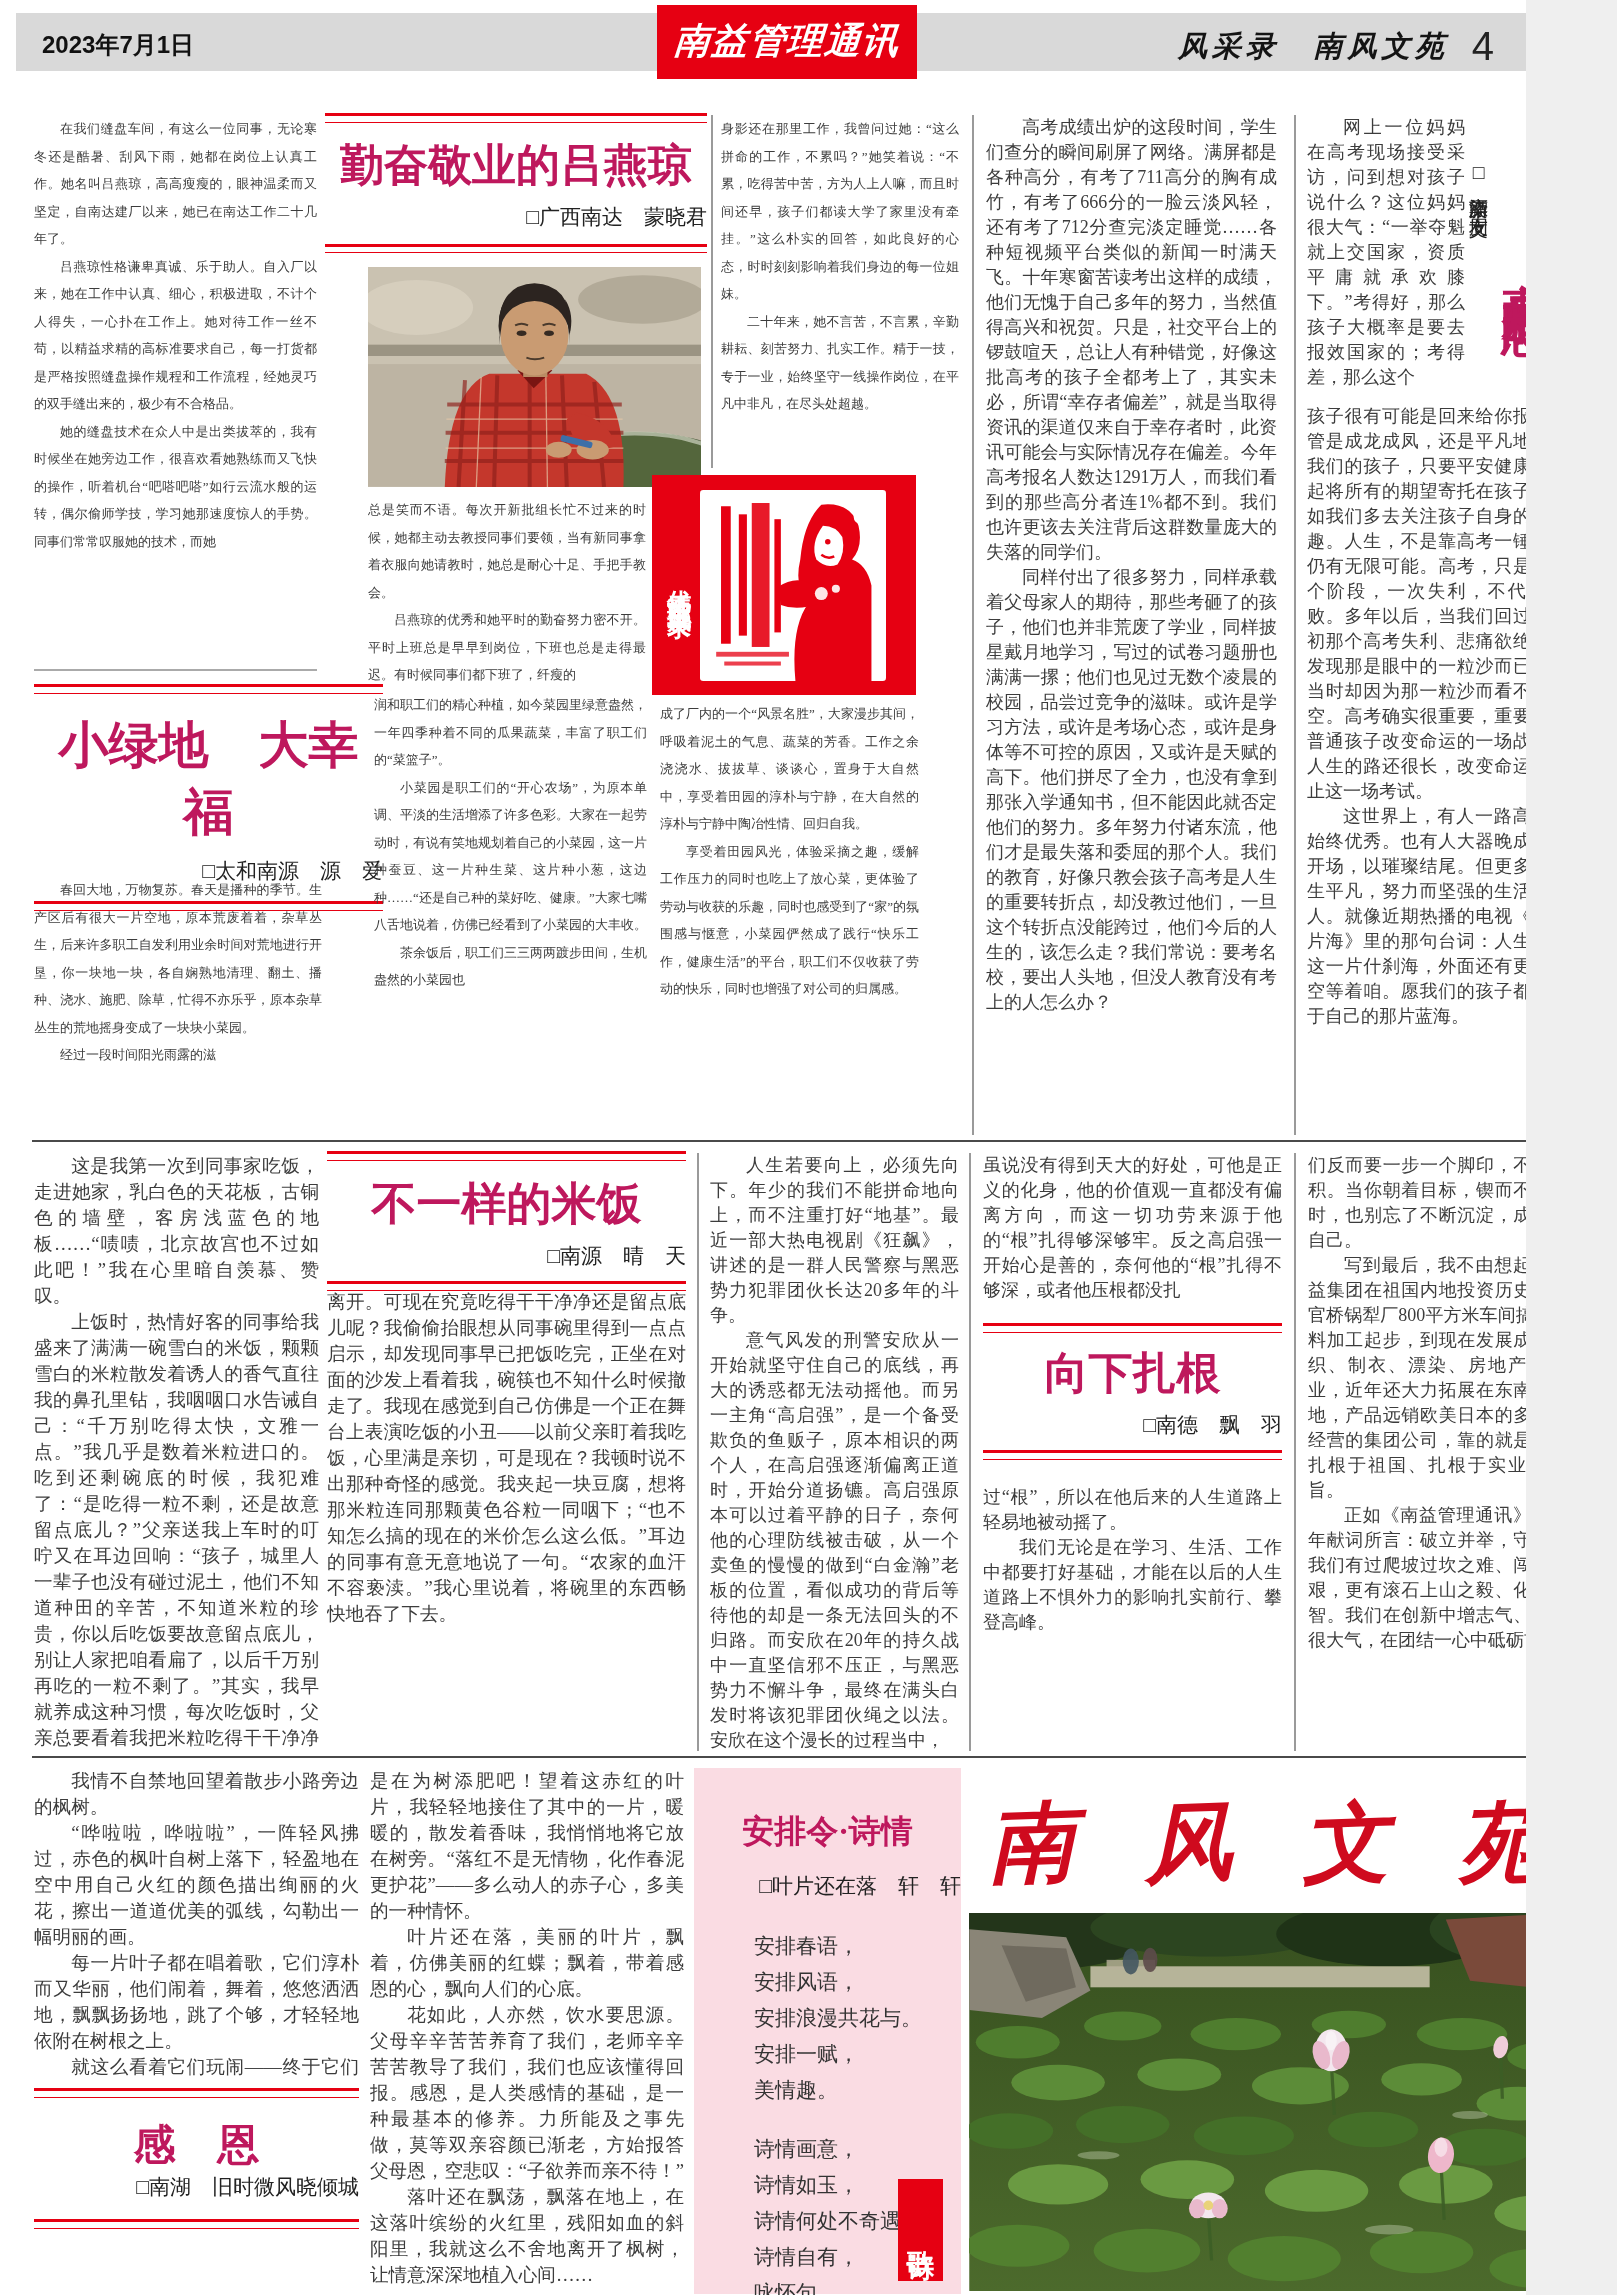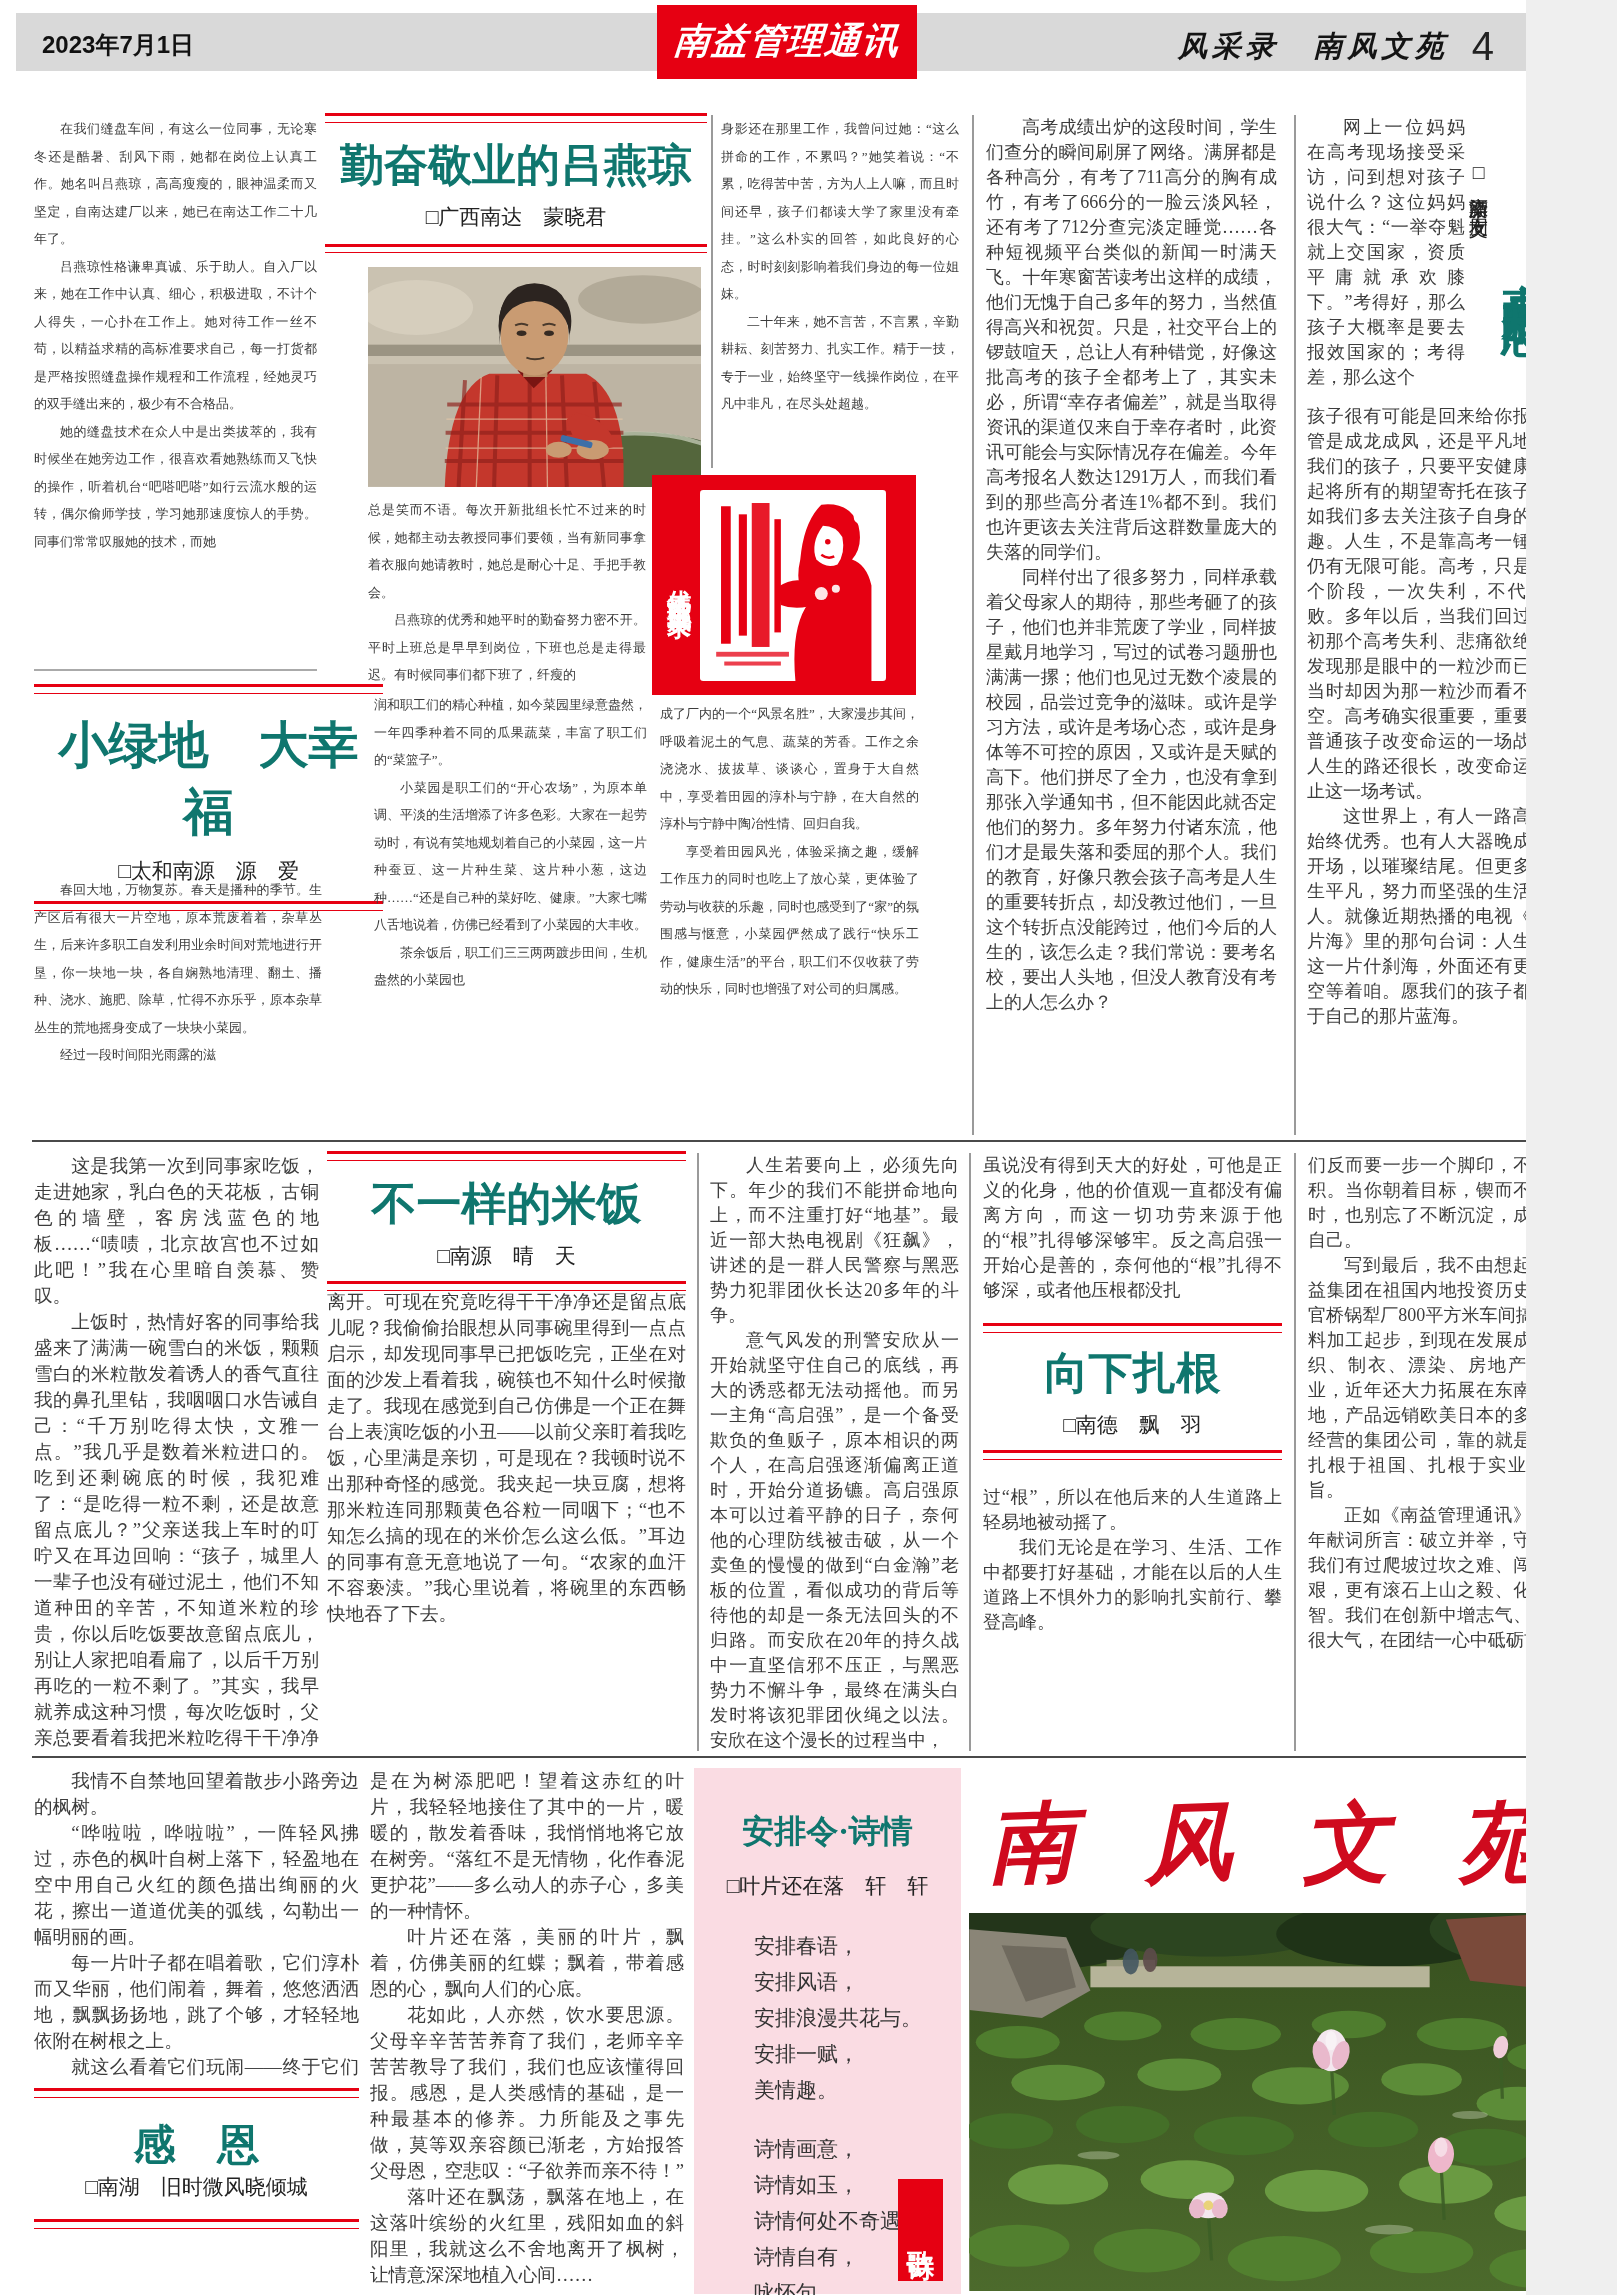--- a/index.html
+++ b/index.html
@@ -26,22 +26,22 @@
   
   .txt{text-align:justify;overflow:hidden;}
   .txt p{margin:0;text-indent:2em;}
   .cont p:first-child{text-indent:0;}
   .t24{font-size:13px;line-height:27.5px;}
   .t23{font-size:18.6px;line-height:26px;}
   .t22{font-size:18px;line-height:25px;}
   
   .tbox{overflow:hidden;}
   .atitle{margin:0;text-align:center;font-family:"Liberation Serif","DejaVu Serif",serif;
-          font-weight:900;color:#0f766e;}
-  .byline{text-align:center;font-size:21px;color:#222;}
+          font-weight:900;color:#be185d;}
+  .byline{text-align:right;font-size:21px;color:#222;}
   .vert{writing-mode:vertical-rl;text-orientation:upright;}
   
   .pink{background:#fadce3;}
   .poem p{margin:0;text-indent:0;font-size:21px;line-height:36px;min-height:1.1em;color:#333;}
   .shige{background:#e60012;color:#fff;display:flex;align-items:center;justify-content:center;
          font-size:27.5px;font-weight:700;}
   
   .nfwy{display:flex;justify-content:space-between;align-items:center;}
   .nfwy span{font-size:87px;font-style:italic;font-weight:700;color:#cf0a1e;
              font-family:"Liberation Serif","DejaVu Serif",serif;transform:rotate(-2deg);}

